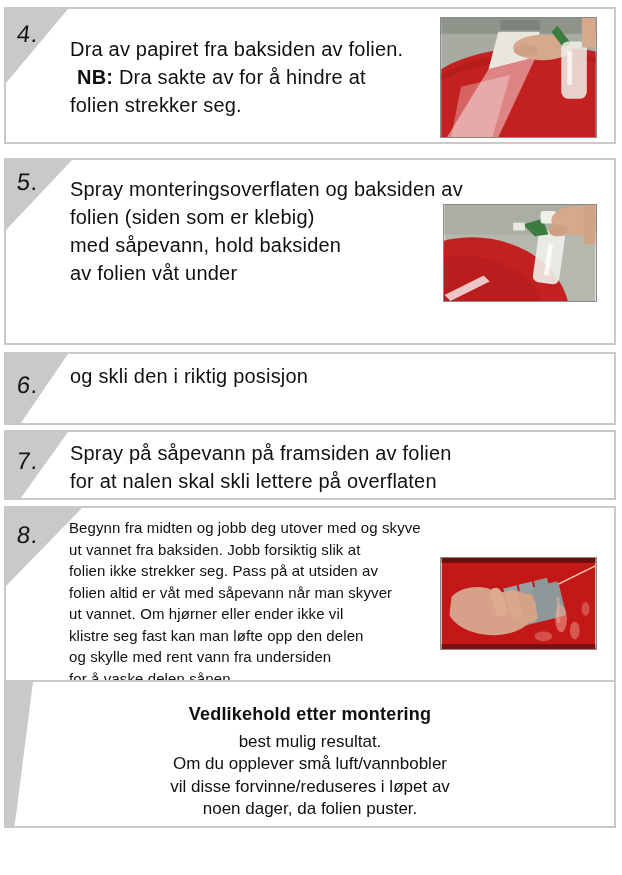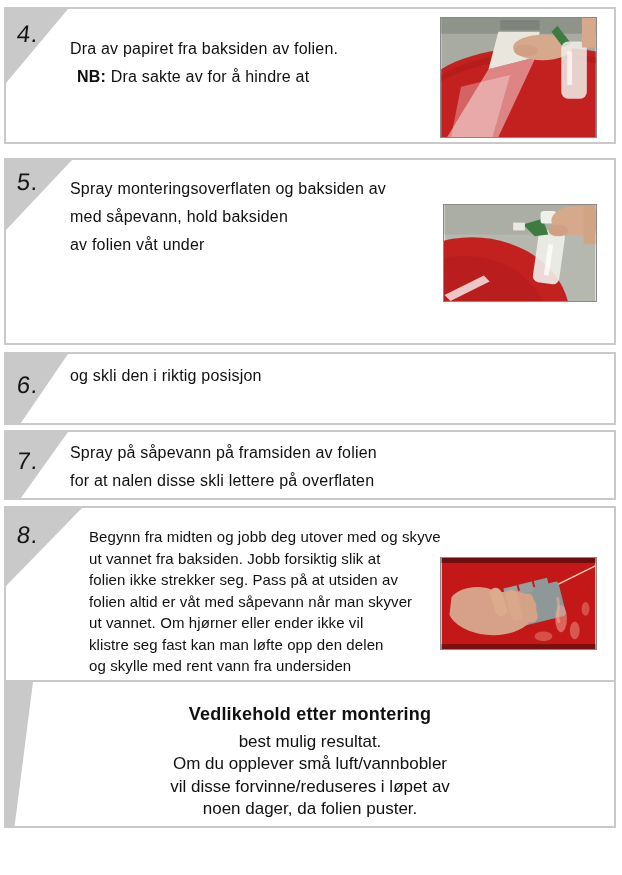--- a/index.html
+++ b/index.html
@@ -15,39 +15,40 @@
   .corner{position:absolute;left:0;top:0;background:#c9c9c9;}
   .tri-a{width:62px;height:74px;clip-path:polygon(0 0,100% 0,0 100%);}
   .tri-b{width:66px;height:70px;clip-path:polygon(0 0,100% 0,0 100%);}
   .trap{width:62px;height:100%;clip-path:polygon(0 0,100% 0,24% 100%,0 100%);}
   .tri-c{width:76px;height:78px;clip-path:polygon(0 0,100% 0,0 100%);}
   .band{width:27px;height:100%;clip-path:polygon(0 0,100% 0,32% 100%,0 100%);}
   .num{
     position:absolute;left:11px;font-size:24px;line-height:24px;color:#151515;
     transform:skewX(-7deg);letter-spacing:1px;
   }
-  .txt{position:absolute;left:64px;font-size:16px;line-height:28px;color:#101010;letter-spacing:.2px;}
+  .txt{position:absolute;left:64px;font-size:20px;line-height:28px;color:#101010;letter-spacing:.2px;}
   .txt.small{font-size:15px;line-height:21.5px;left:63px;letter-spacing:.1px;}
   .bold{font-weight:700;margin-left:7px;}
   .maint{
     position:absolute;left:0;top:0;width:100%;box-sizing:border-box;
     padding-top:21px;text-align:center;font-size:17px;line-height:22.5px;color:#101010;
   }
   .maint-title{font-size:18px;font-weight:700;margin-bottom:5px;letter-spacing:.2px;}
   .photo{position:absolute;display:block;border:1px solid #8a8a8a;box-sizing:border-box;}
 </style>
 </head>
 <body>
 
 <section class="card" style="top:7px;height:137px;">
   <div class="corner tri-a"></div>
   <div class="num" style="top:13px;">4.</div>
   <div class="txt" style="top:26px;">
     <div>Dra av papiret fra baksiden av folien.</div>
     <div><span class="bold">NB:</span> <span>Dra sakte av for å hindre at</span></div>
+    <div>folien strekker seg.</div>
   </div>
 </section>
 
 <svg class="photo" style="left:440px;top:17px;" width="157" height="121" viewBox="0 0 157 121">
   <rect x="0" y="0" width="157" height="121" fill="#a7aba1"></rect>
   <rect x="0" y="0" width="157" height="16" fill="#8f948b"></rect>
   <rect x="60" y="2" width="40" height="10" fill="#7d837a"></rect>
   <path d="M0,52 C35,30 100,24 157,34 L157,121 L0,121 Z" fill="#c32020"></path>
   <path d="M0,58 C35,36 95,30 157,40 L157,46 C100,36 40,42 0,64 Z" fill="#a81a1a" opacity="0.5"></path>
   <polygon points="58,14 100,14 96,40 48,52" fill="#e9e7dd"></polygon>
@@ -59,20 +60,21 @@
   <rect x="122" y="24" width="26" height="58" rx="7" fill="#eef0ea" opacity="0.85"></rect>
   <rect x="128" y="34" width="5" height="34" fill="#ffffff" opacity="0.7"></rect>
   <rect x="143" y="0" width="14" height="30" fill="#d6a98c"></rect>
 </svg>
 
 <section class="card" style="top:158px;height:187px;">
   <div class="corner tri-b"></div>
   <div class="num" style="top:10px;">5.</div>
   <div class="txt" style="top:15px;">
     <div>Spray monteringsoverflaten og baksiden av</div>
+    <div>folien (siden som er klebig)</div>
     <div>med såpevann, hold baksiden</div>
     <div>av folien våt under</div>
   </div>
 </section>
 
 <svg class="photo" style="left:443px;top:204px;" width="154" height="98" viewBox="0 0 154 98">
   <rect x="0" y="0" width="154" height="98" fill="#b4b8ae"></rect>
   <rect x="0" y="0" width="154" height="30" fill="#aaaea4"></rect>
   <ellipse cx="28" cy="115" rx="100" ry="82" fill="#c32020"></ellipse>
   <ellipse cx="20" cy="120" rx="84" ry="68" fill="#b01b1b" opacity="0.55"></ellipse>
@@ -93,28 +95,28 @@
   <div class="txt" style="top:8px;">
     <div>og skli den i riktig posisjon</div>
   </div>
 </section>
 
 <section class="card" style="top:430px;height:70px;">
   <div class="corner trap"></div>
   <div class="num" style="top:17px;">7.</div>
   <div class="txt" style="top:7px;">
     <div>Spray på såpevann på framsiden av folien</div>
-    <div>for at nalen disse skli lettere på overflaten</div>
+    <div>for at nalen skal skli lettere på overflaten</div>
   </div>
 </section>
 
 <section class="card" style="top:506px;height:185px;">
   <div class="corner tri-c"></div>
   <div class="num" style="top:15px;">8.</div>
-  <div class="txt small" style="top:18px;margin-left:20px;">
+  <div class="txt small" style="top:9px;">
     <div>Begynn fra midten og jobb deg utover med og skyve</div>
     <div>ut vannet fra baksiden. Jobb forsiktig slik at</div>
     <div>folien ikke strekker seg. Pass på at utsiden av</div>
     <div>folien altid er våt med såpevann når man skyver</div>
     <div>ut vannet.  Om hjørner eller ender ikke vil</div>
     <div>klistre seg fast kan man løfte opp den delen</div>
     <div>og skylle med rent vann fra undersiden</div>
     <div>for å vaske delen såpen.</div>
   </div>
 </section>

